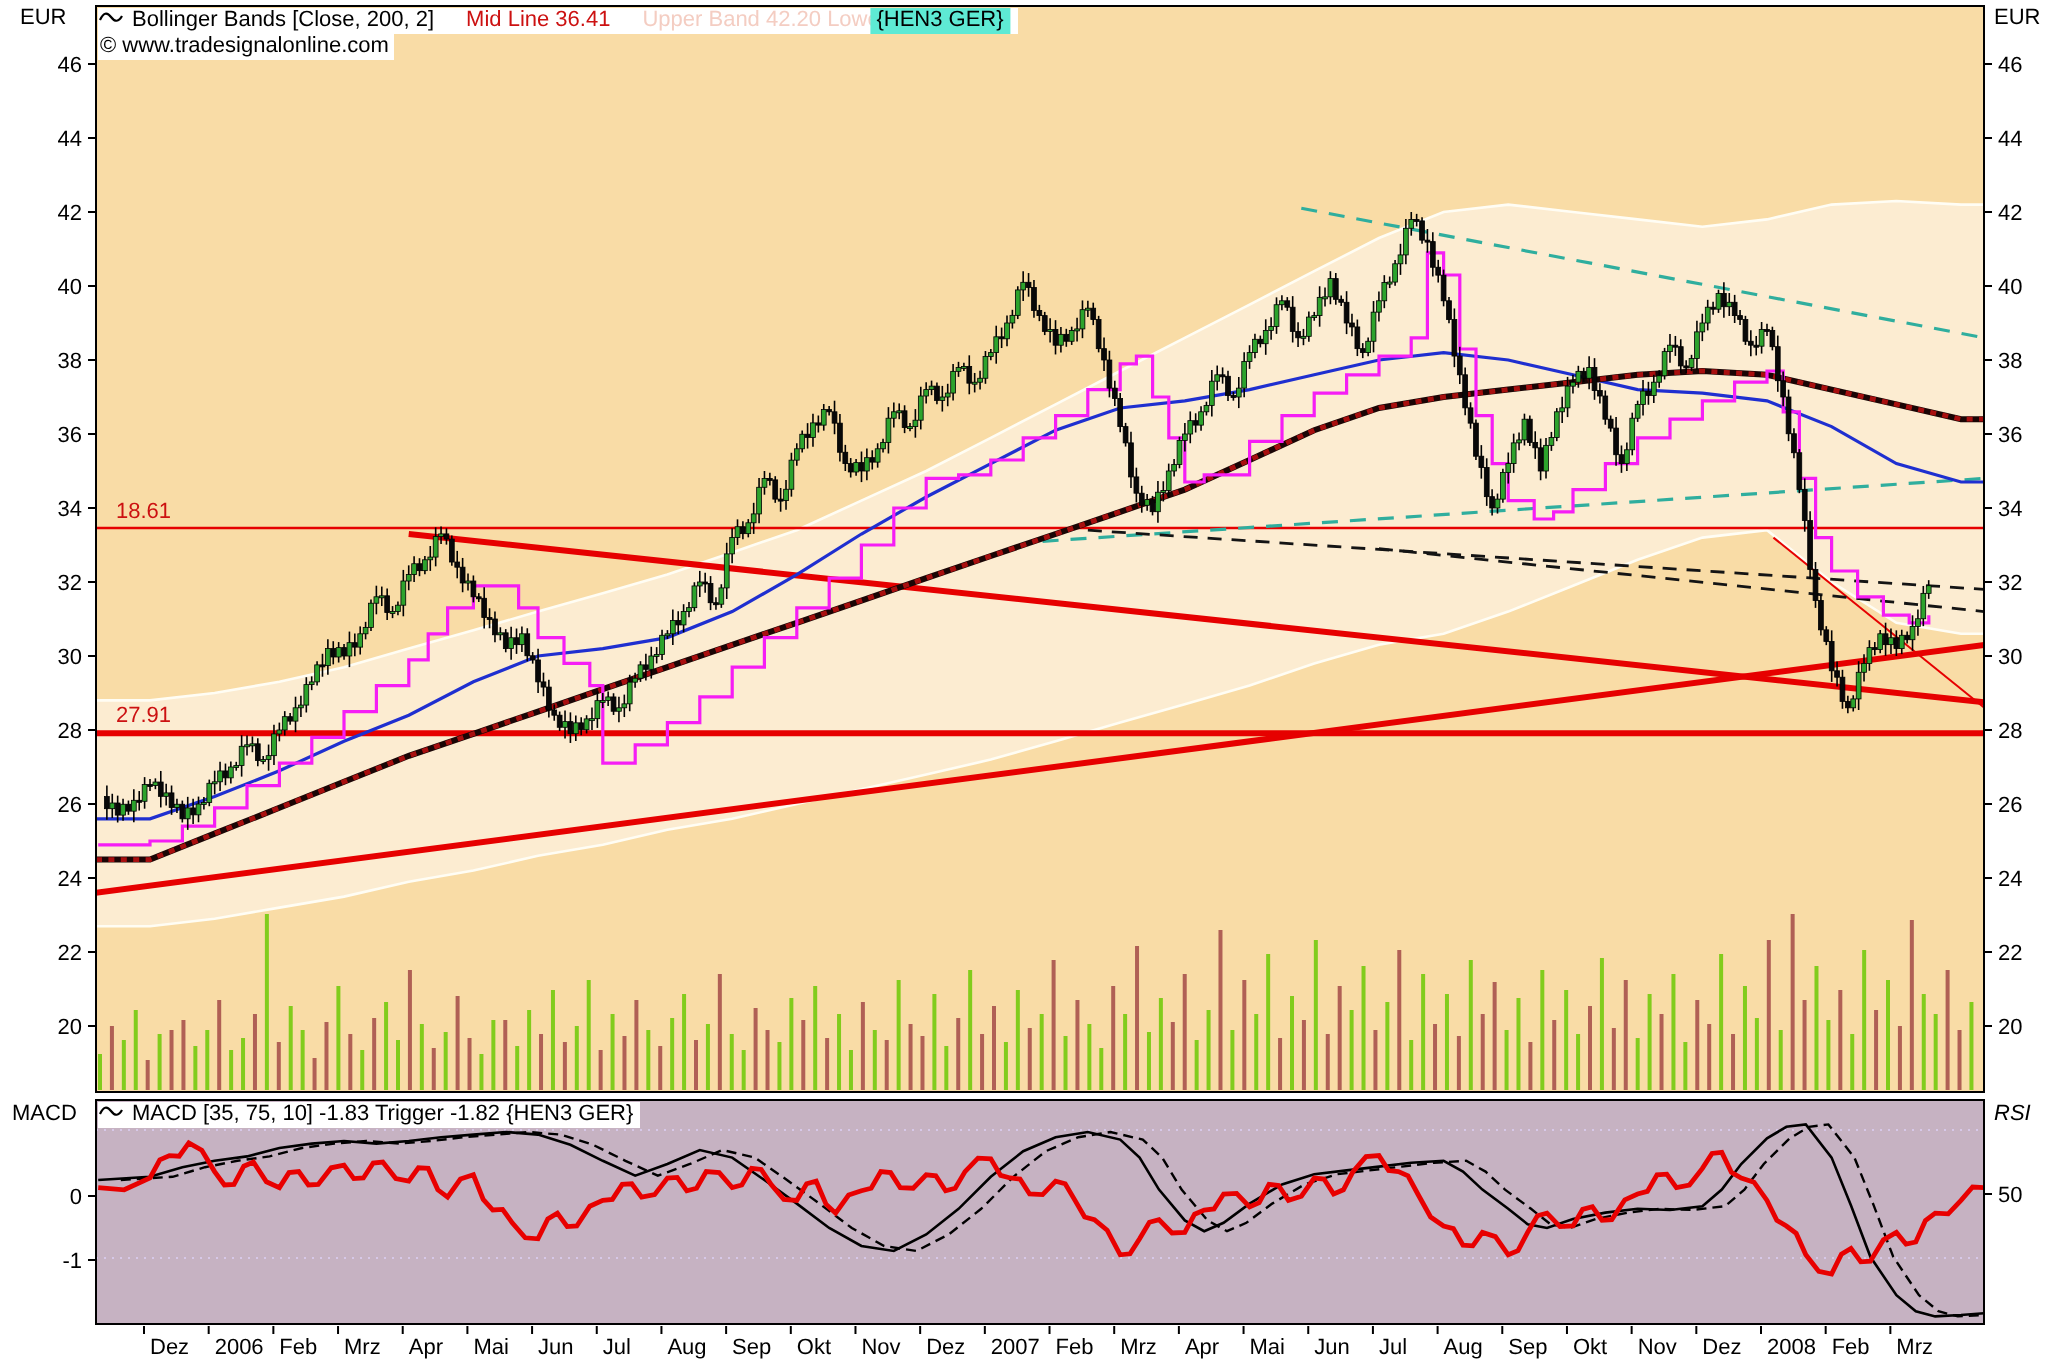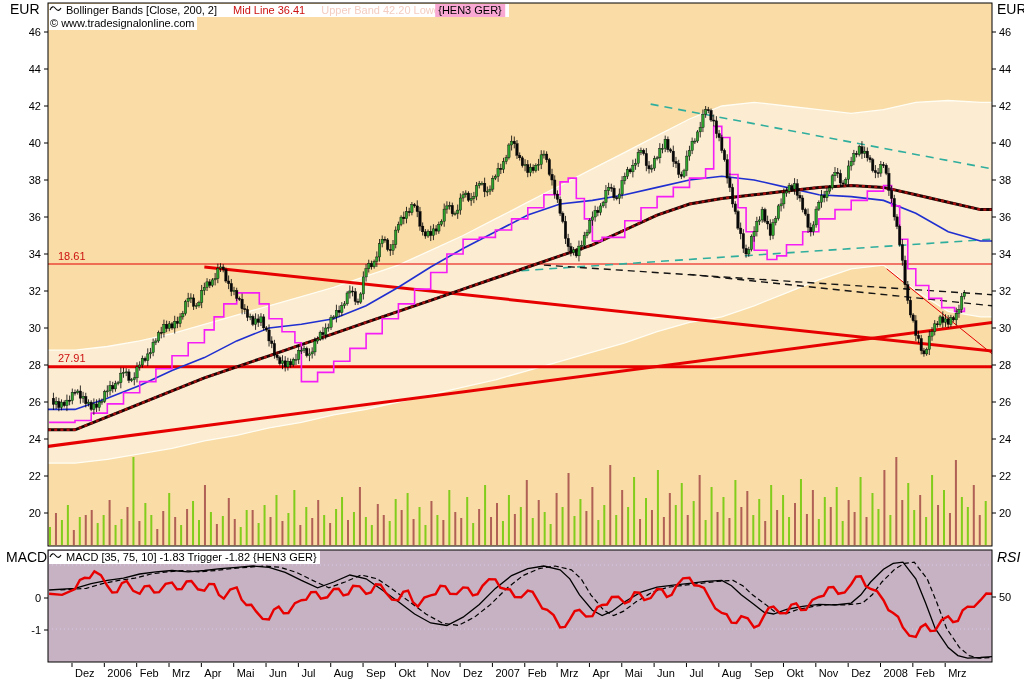--- a/index.html
+++ b/index.html
@@ -1,24 +1,24 @@
 <!DOCTYPE html>
 <html><head>
 <meta charset="utf-8">
 <style>
   html,body{margin:0;padding:0;background:#fff;}
   .screen{position:relative;width:1024px;height:680px;background:#ffffff;overflow:hidden;
           font-family:"Liberation Sans",sans-serif;}
   svg{position:absolute;left:0;top:0;}
-  .lbl{position:absolute;font-size:14px;line-height:13px;color:#000;white-space:nowrap;z-index:5;}
+  .lbl{position:absolute;font-size:11px;line-height:13px;color:#000;white-space:nowrap;z-index:5;}
   .chip{position:absolute;background:#fff;font-size:11px;line-height:13px;z-index:5;
         white-space:nowrap;padding:0 3px 0 1px;display:flex;align-items:center;gap:16px;}
   .red{color:#cc1111;}
   .faint{color:#f4cdc2;}
-  .sym{position:absolute;background:#f9a8d4;font-size:11px;line-height:13px;z-index:6;padding:0 3px;}
+  .sym{position:absolute;background:#5eead4;font-size:11px;line-height:13px;z-index:6;padding:0 3px;}
   .hline-lbl{position:absolute;font-size:11px;line-height:12px;color:#cc1111;z-index:4;}
 </style>
 </head>
 <body>
 
 <div class="screen">
 
   <svg id="chart-svg" width="1024" height="680">
       <defs>
         <clipPath id="clipMain">

